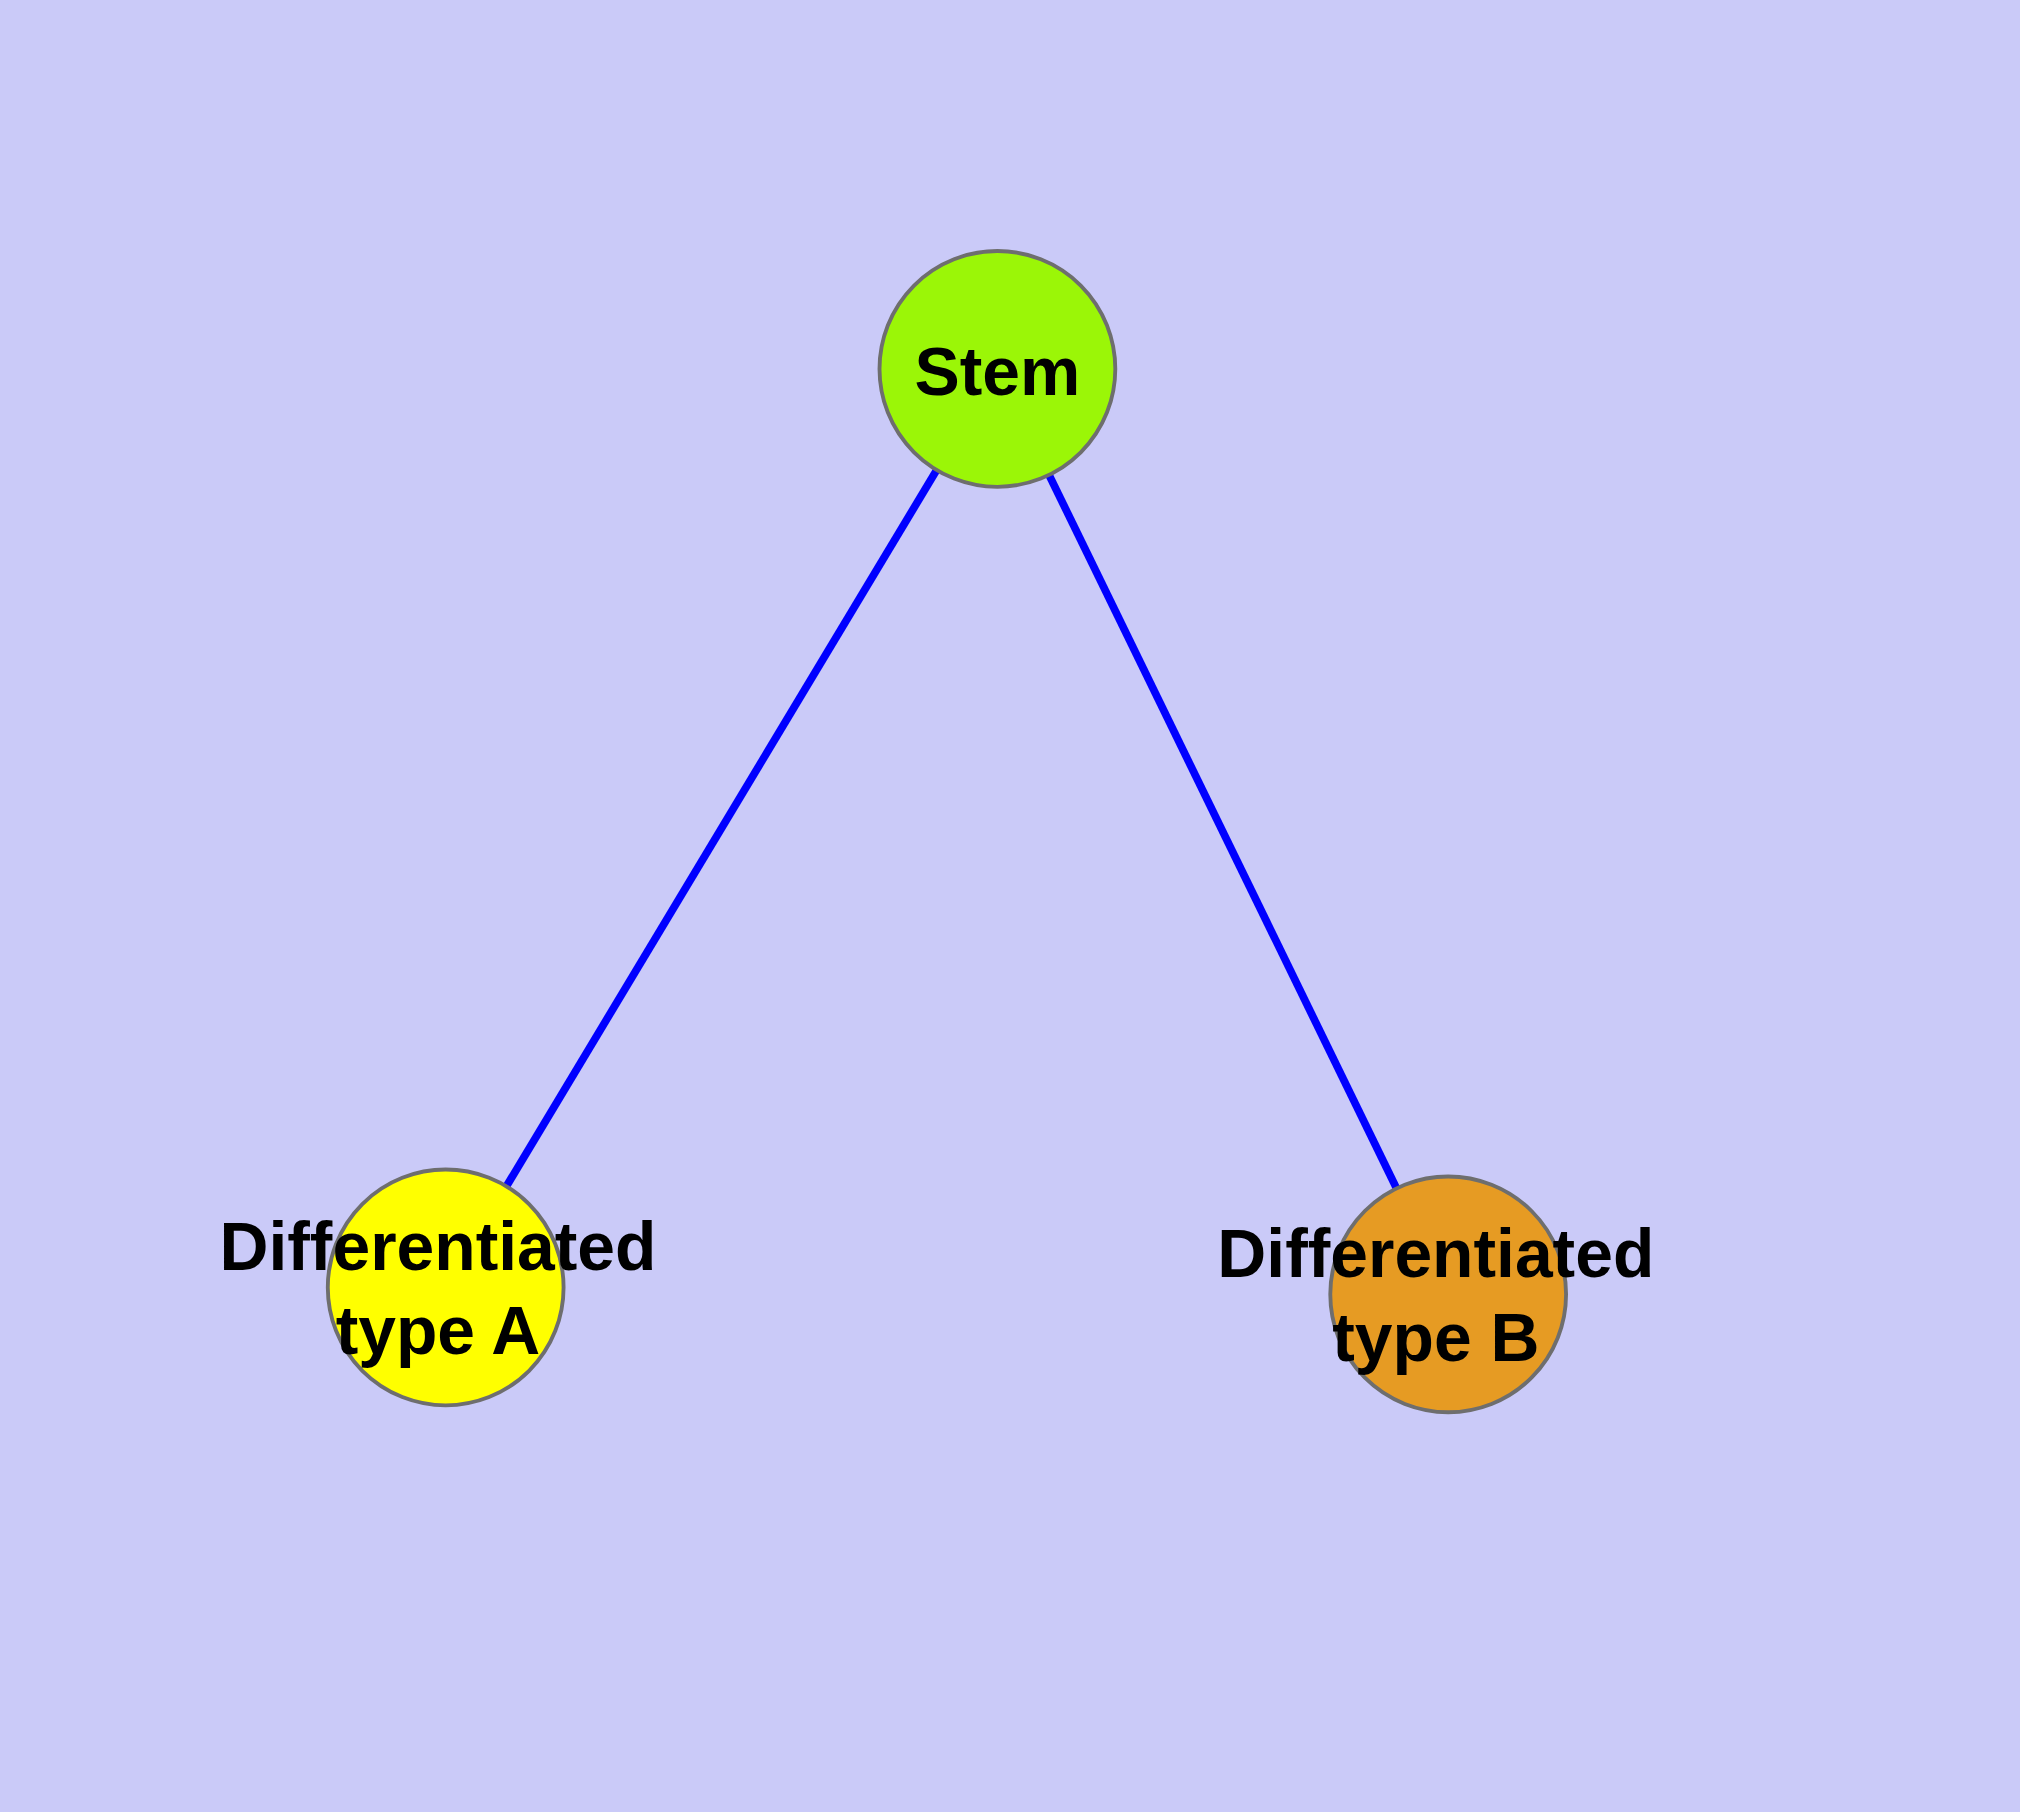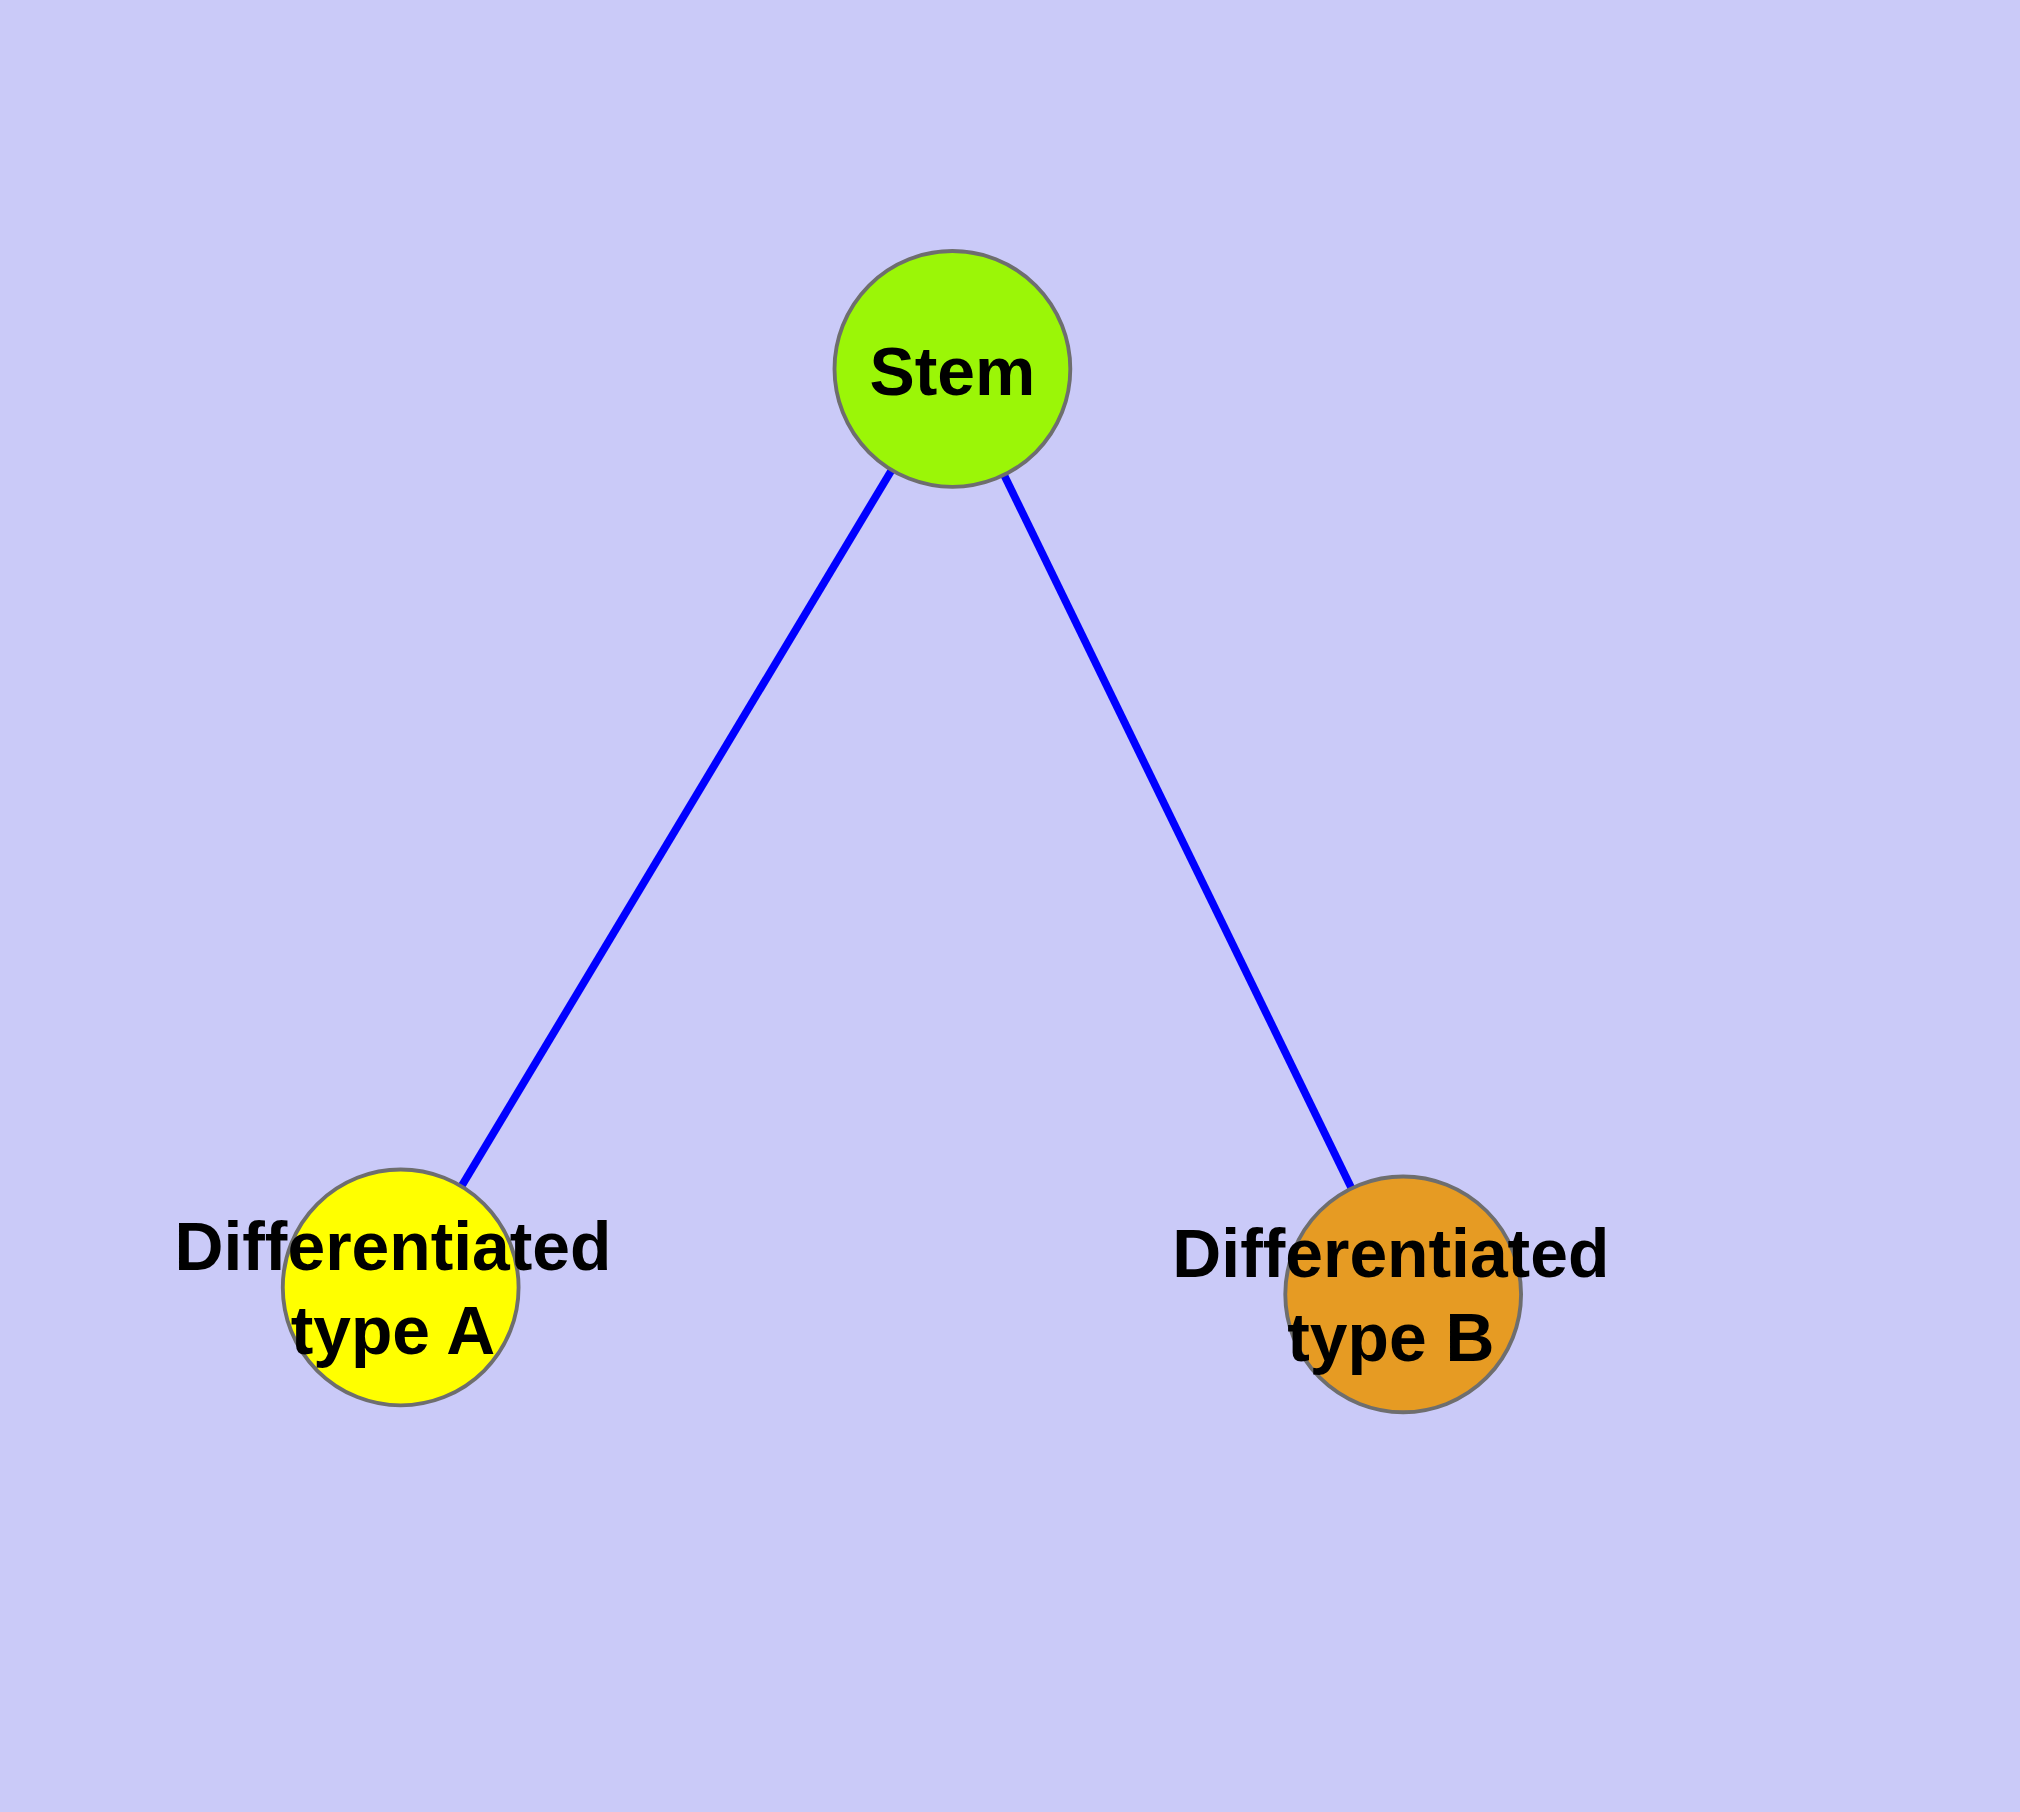--- a/index.html
+++ b/index.html
@@ -9,20 +9,21 @@
     height: 1812px;
     background: #CACAF8;
     overflow: hidden;
     font-family: "Liberation Sans", sans-serif;
   }
   #canvas-wrap {
     position: absolute;
     top: 0; left: 0;
     width: 1837px;
     height: 1812px;
+    padding-left: 45px;
   }
   svg { display: block; width: 100%; height: 100%; }
   .edge {
     stroke: #0000FF;       
     stroke-width: 10;
     fill: none;
   }
   .node {
     stroke: #6E6E6E;       
     stroke-width: 5;

